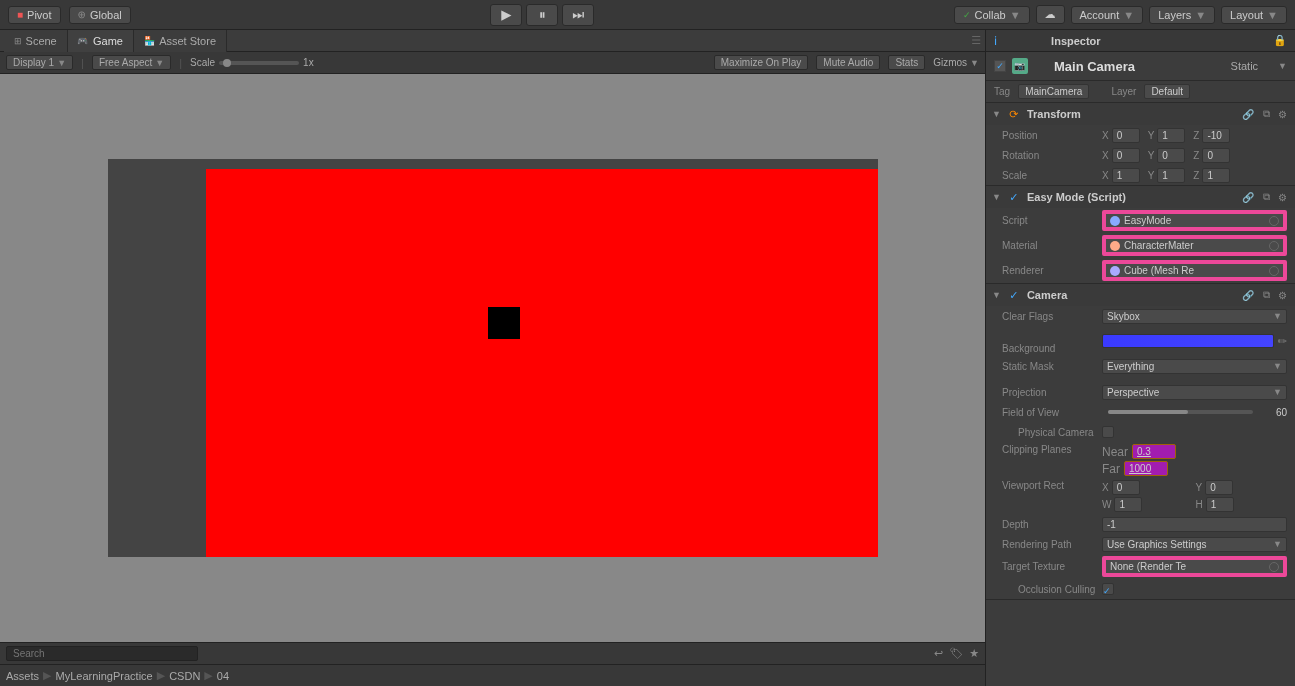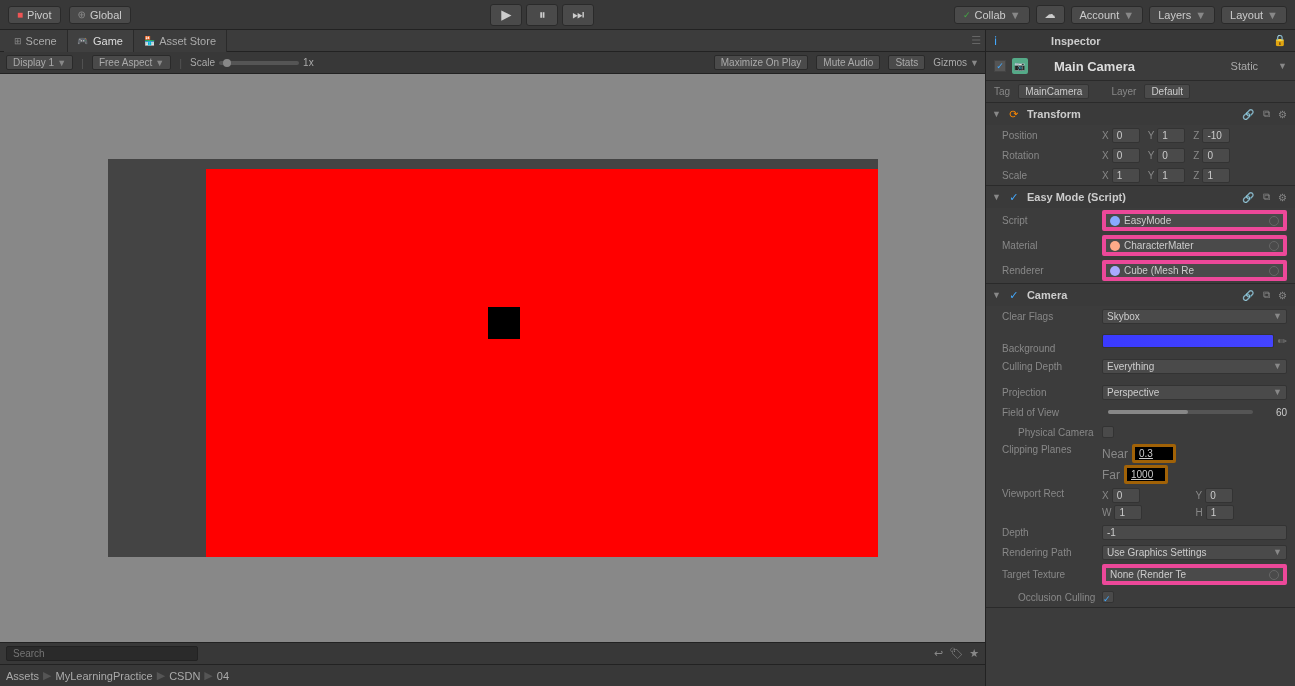--- a/index.html
+++ b/index.html
@@ -533,22 +533,22 @@
       align-items: center;
       gap: 4px;
     }
     .prop-clip-sub {
       color: #888;
       font-size: 12px;
     }
     .prop-clip-val {
       color: #ccc;
       font-size: 10px;
-      background: #000000;
-      border: 3px solid #a16207;
+      background: #a21caf;
+      border: 1px solid #a16207;
       padding: 1px 4px;
       border-radius: 2px;
       width: 44px;
       text-decoration: underline;
     }
 
     .prop-vp-row {
       display: flex;
       align-items: flex-start;
       padding: 2px 8px 2px 16px;
@@ -932,21 +932,21 @@
           </div>
         </div>
 
         <div class="prop-color-row">
           <span class="prop-color-label">Background</span>
           <div class="prop-color-swatch" style="background: linear-gradient(to right, #3a3aff, #4444ff);"></div>
           <span class="color-pencil">✏</span>
         </div>
 
         <div class="prop-row">
-          <span class="prop-label">Culling Depth</span>
+          <span class="prop-label">Static Mask</span>
           <div class="prop-dropdown">
             <span>Everything</span>
             <span style="color:#888; font-size:9px;">▼</span>
           </div>
         </div>
 
         <div class="section-spacer"></div>
 
         <div class="prop-row">
           <span class="prop-label">Projection</span>

